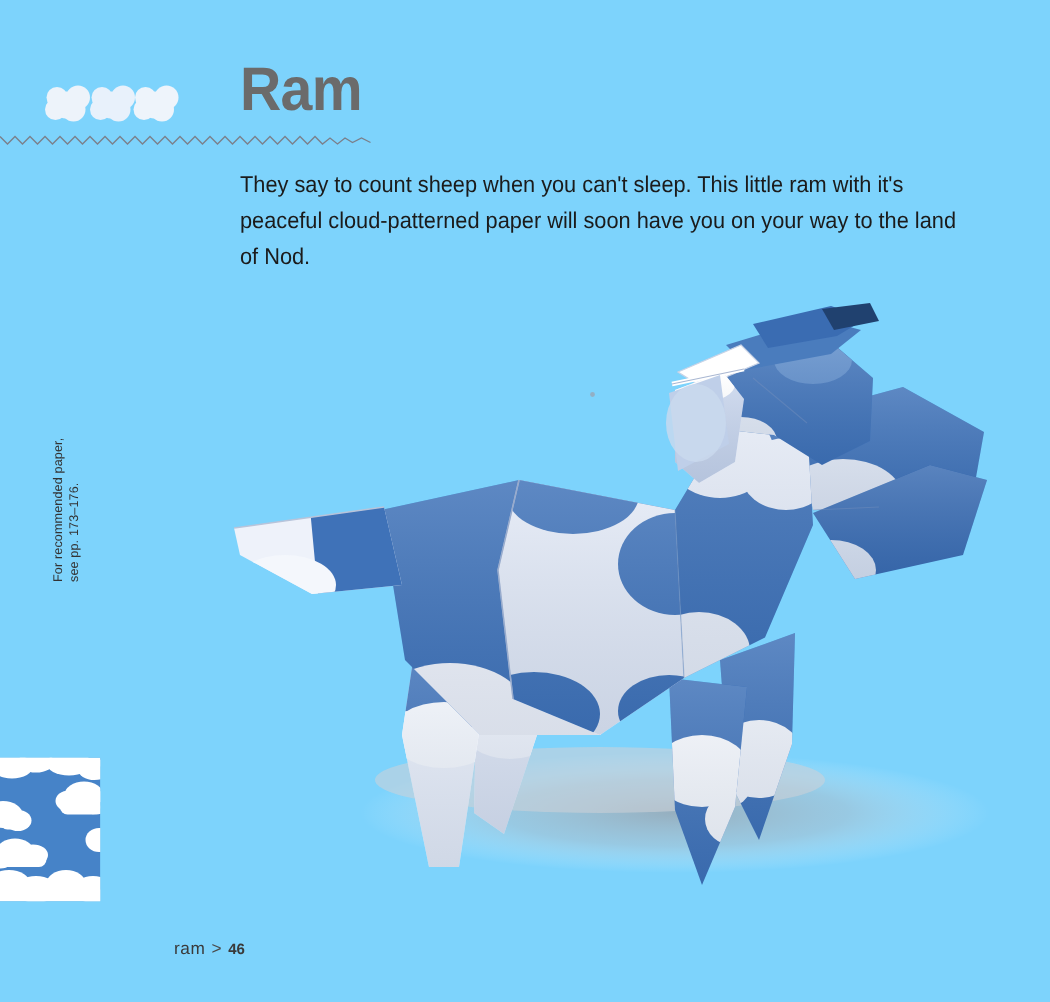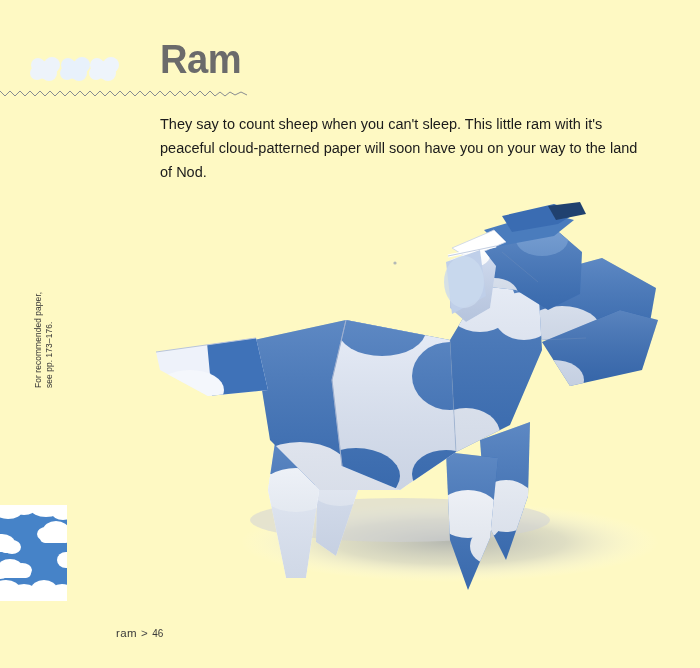--- a/index.html
+++ b/index.html
@@ -13,21 +13,21 @@
     position: relative;
     overflow: hidden;
     font-family: "Liberation Sans", sans-serif;
     -webkit-font-smoothing: antialiased;
   }
 
   
   #page {
     position: absolute;
     inset: 0;
-    background: #fef9c3;
+    background: #7dd3fc;
   }
 
   
   #cloud-ornament {
     position: absolute;
     left: 30px;
     top: 50px;
     width: 92px;
     height: 36px;
   }
@@ -119,21 +119,21 @@
     font-size: 11.5px;
     color: #3a3a3a;
     letter-spacing: 0.4px;
     white-space: nowrap;
   }
   #page-footer .folio-sep {
     margin: 0 4px;
     color: #4a4a4a;
   }
   #page-footer .folio-num {
-    font-weight: normal;
+    font-weight: bold;
     font-size: 10px;
     letter-spacing: 0;
   }
 </style>
 </head>
 <body>
 
 <div id="page">
 
   <div id="cloud-ornament">

